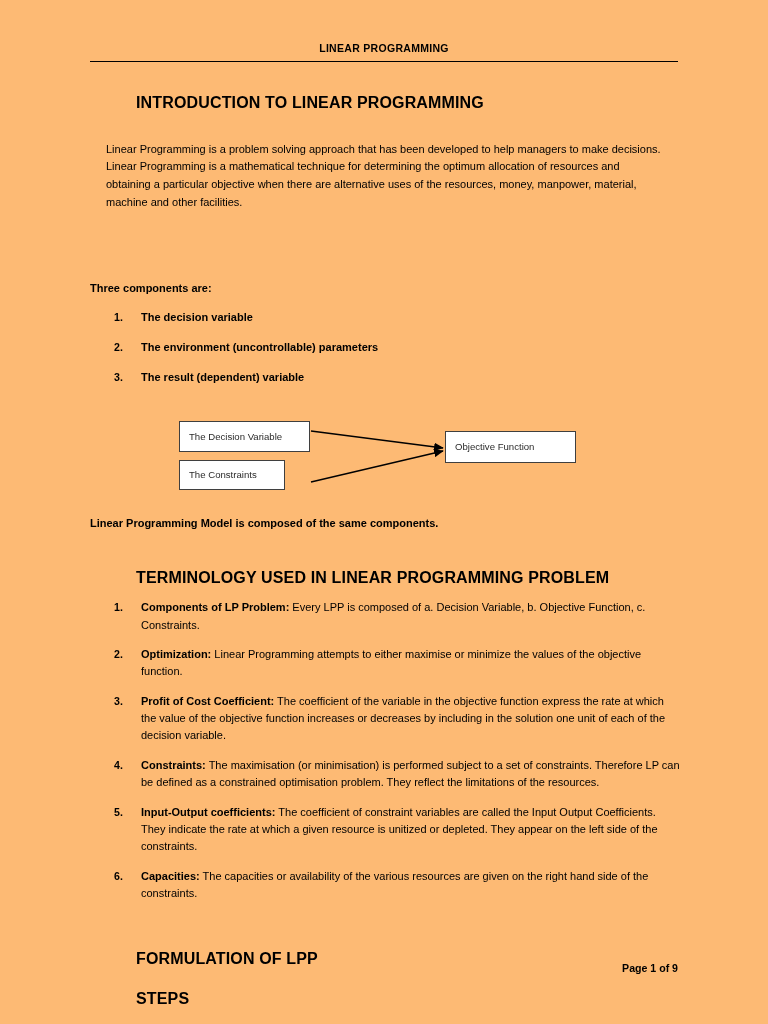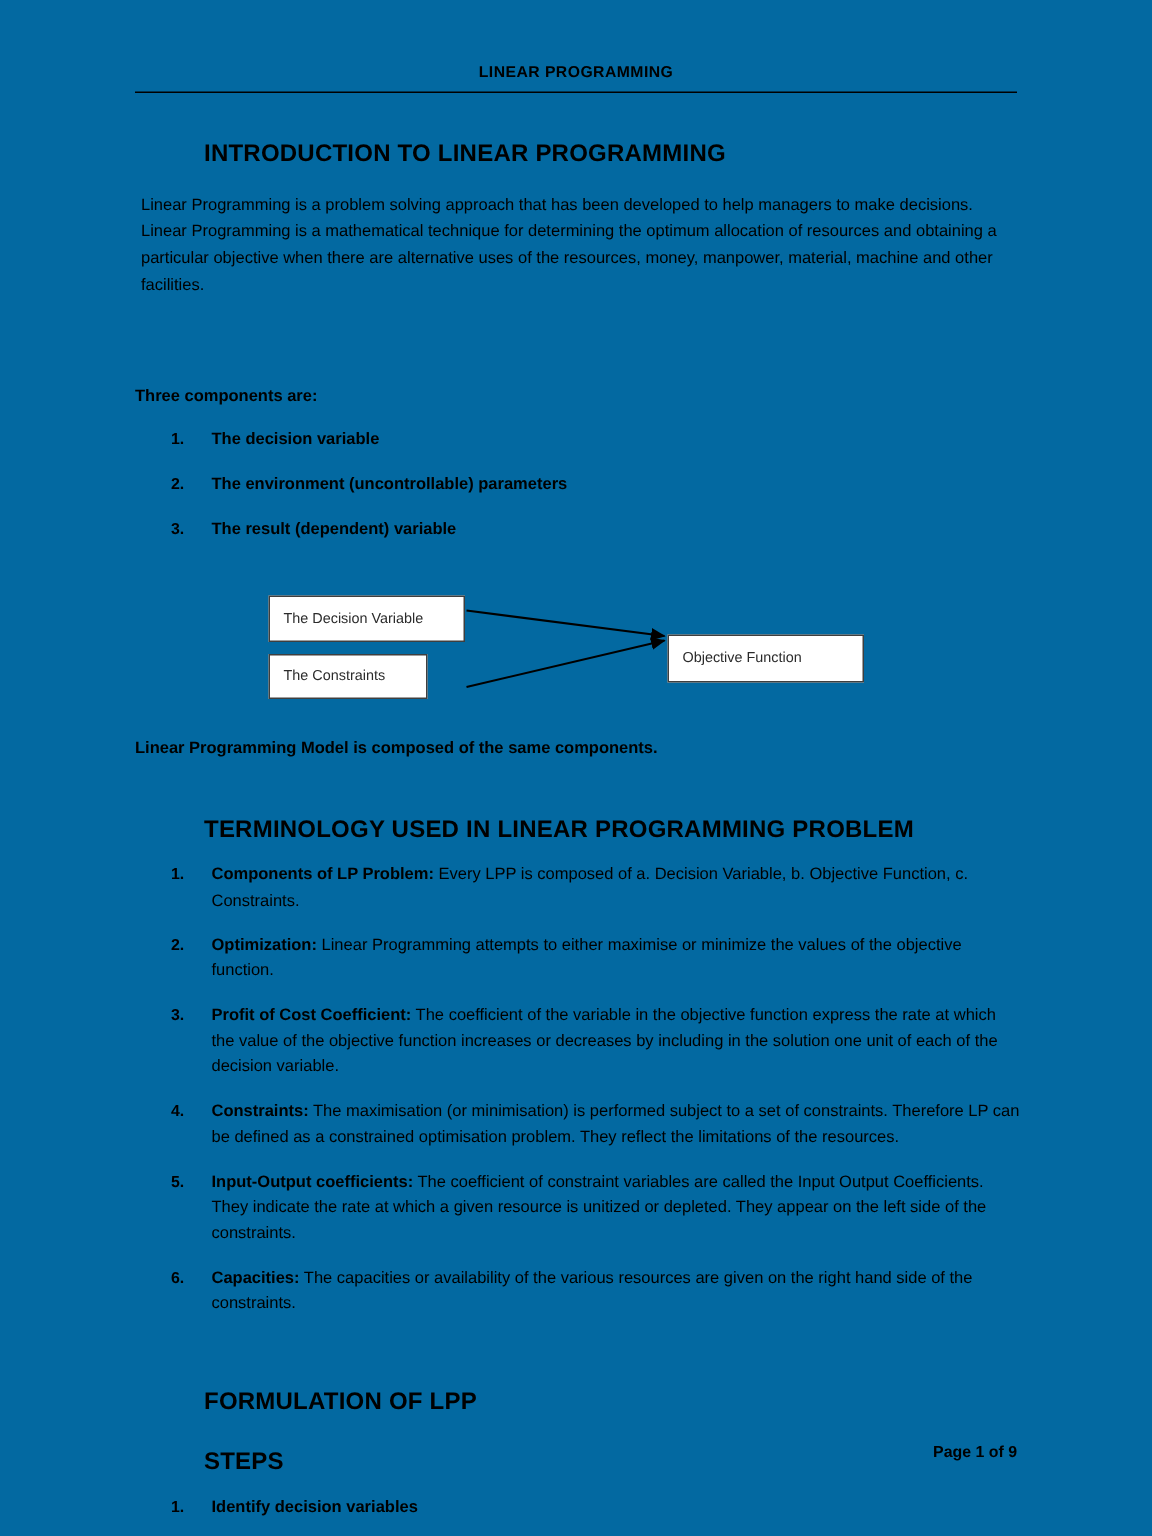--- a/index.html
+++ b/index.html
@@ -4,21 +4,21 @@
 <style>
   html, body {
     margin: 0;
     padding: 0;
     background: #ffffff;
   }
   .page {
     position: relative;
     width: 768px;
     height: 1024px;
-    background: #0369a1;
+    background: #fdba74;
     font-family: "Liberation Sans", sans-serif;
     color: #000000;
     overflow: hidden;
   }
 
   
   .doc-header {
     position: absolute;
     left: 90px;
     top: 42px;
@@ -50,21 +50,21 @@
     font-weight: bold;
     margin: 0;
     letter-spacing: 0.15px;
     line-height: 1.35;
     padding-left: 46px;
   }
 
   p.para {
     font-size: 11px;
     line-height: 1.62;
-    margin: 4px;
+    margin: 16px;
     text-align: left;
   }
 
   .lead {
     font-size: 11px;
     line-height: 1.62;
     margin: 0;
     font-weight: 600;
   }
 
@@ -114,21 +114,21 @@
     background: #ffffff;
     display: flex;
     align-items: center;
     font-size: 9.6px;
     color: #2b2b2b;
     font-weight: normal;
     padding-left: 9px;
   }
   .dbox-decision { left: 89px;  top: 3px;  width: 131px; height: 31px; }
   .dbox-constraints { left: 89px; top: 42px; width: 106px; height: 30px; }
-  .dbox-objective { left: 355px; top: 29px; width: 131px; height: 32px; }
+  .dbox-objective { left: 355px; top: 13px; width: 131px; height: 32px; }
   .diagram svg { position: absolute; left: 0; top: 0; }
 
   
   .footer {
     position: absolute;
     left: 90px;
     top: 962px;
     width: 588px;
     text-align: right;
     font-size: 10.6px;

